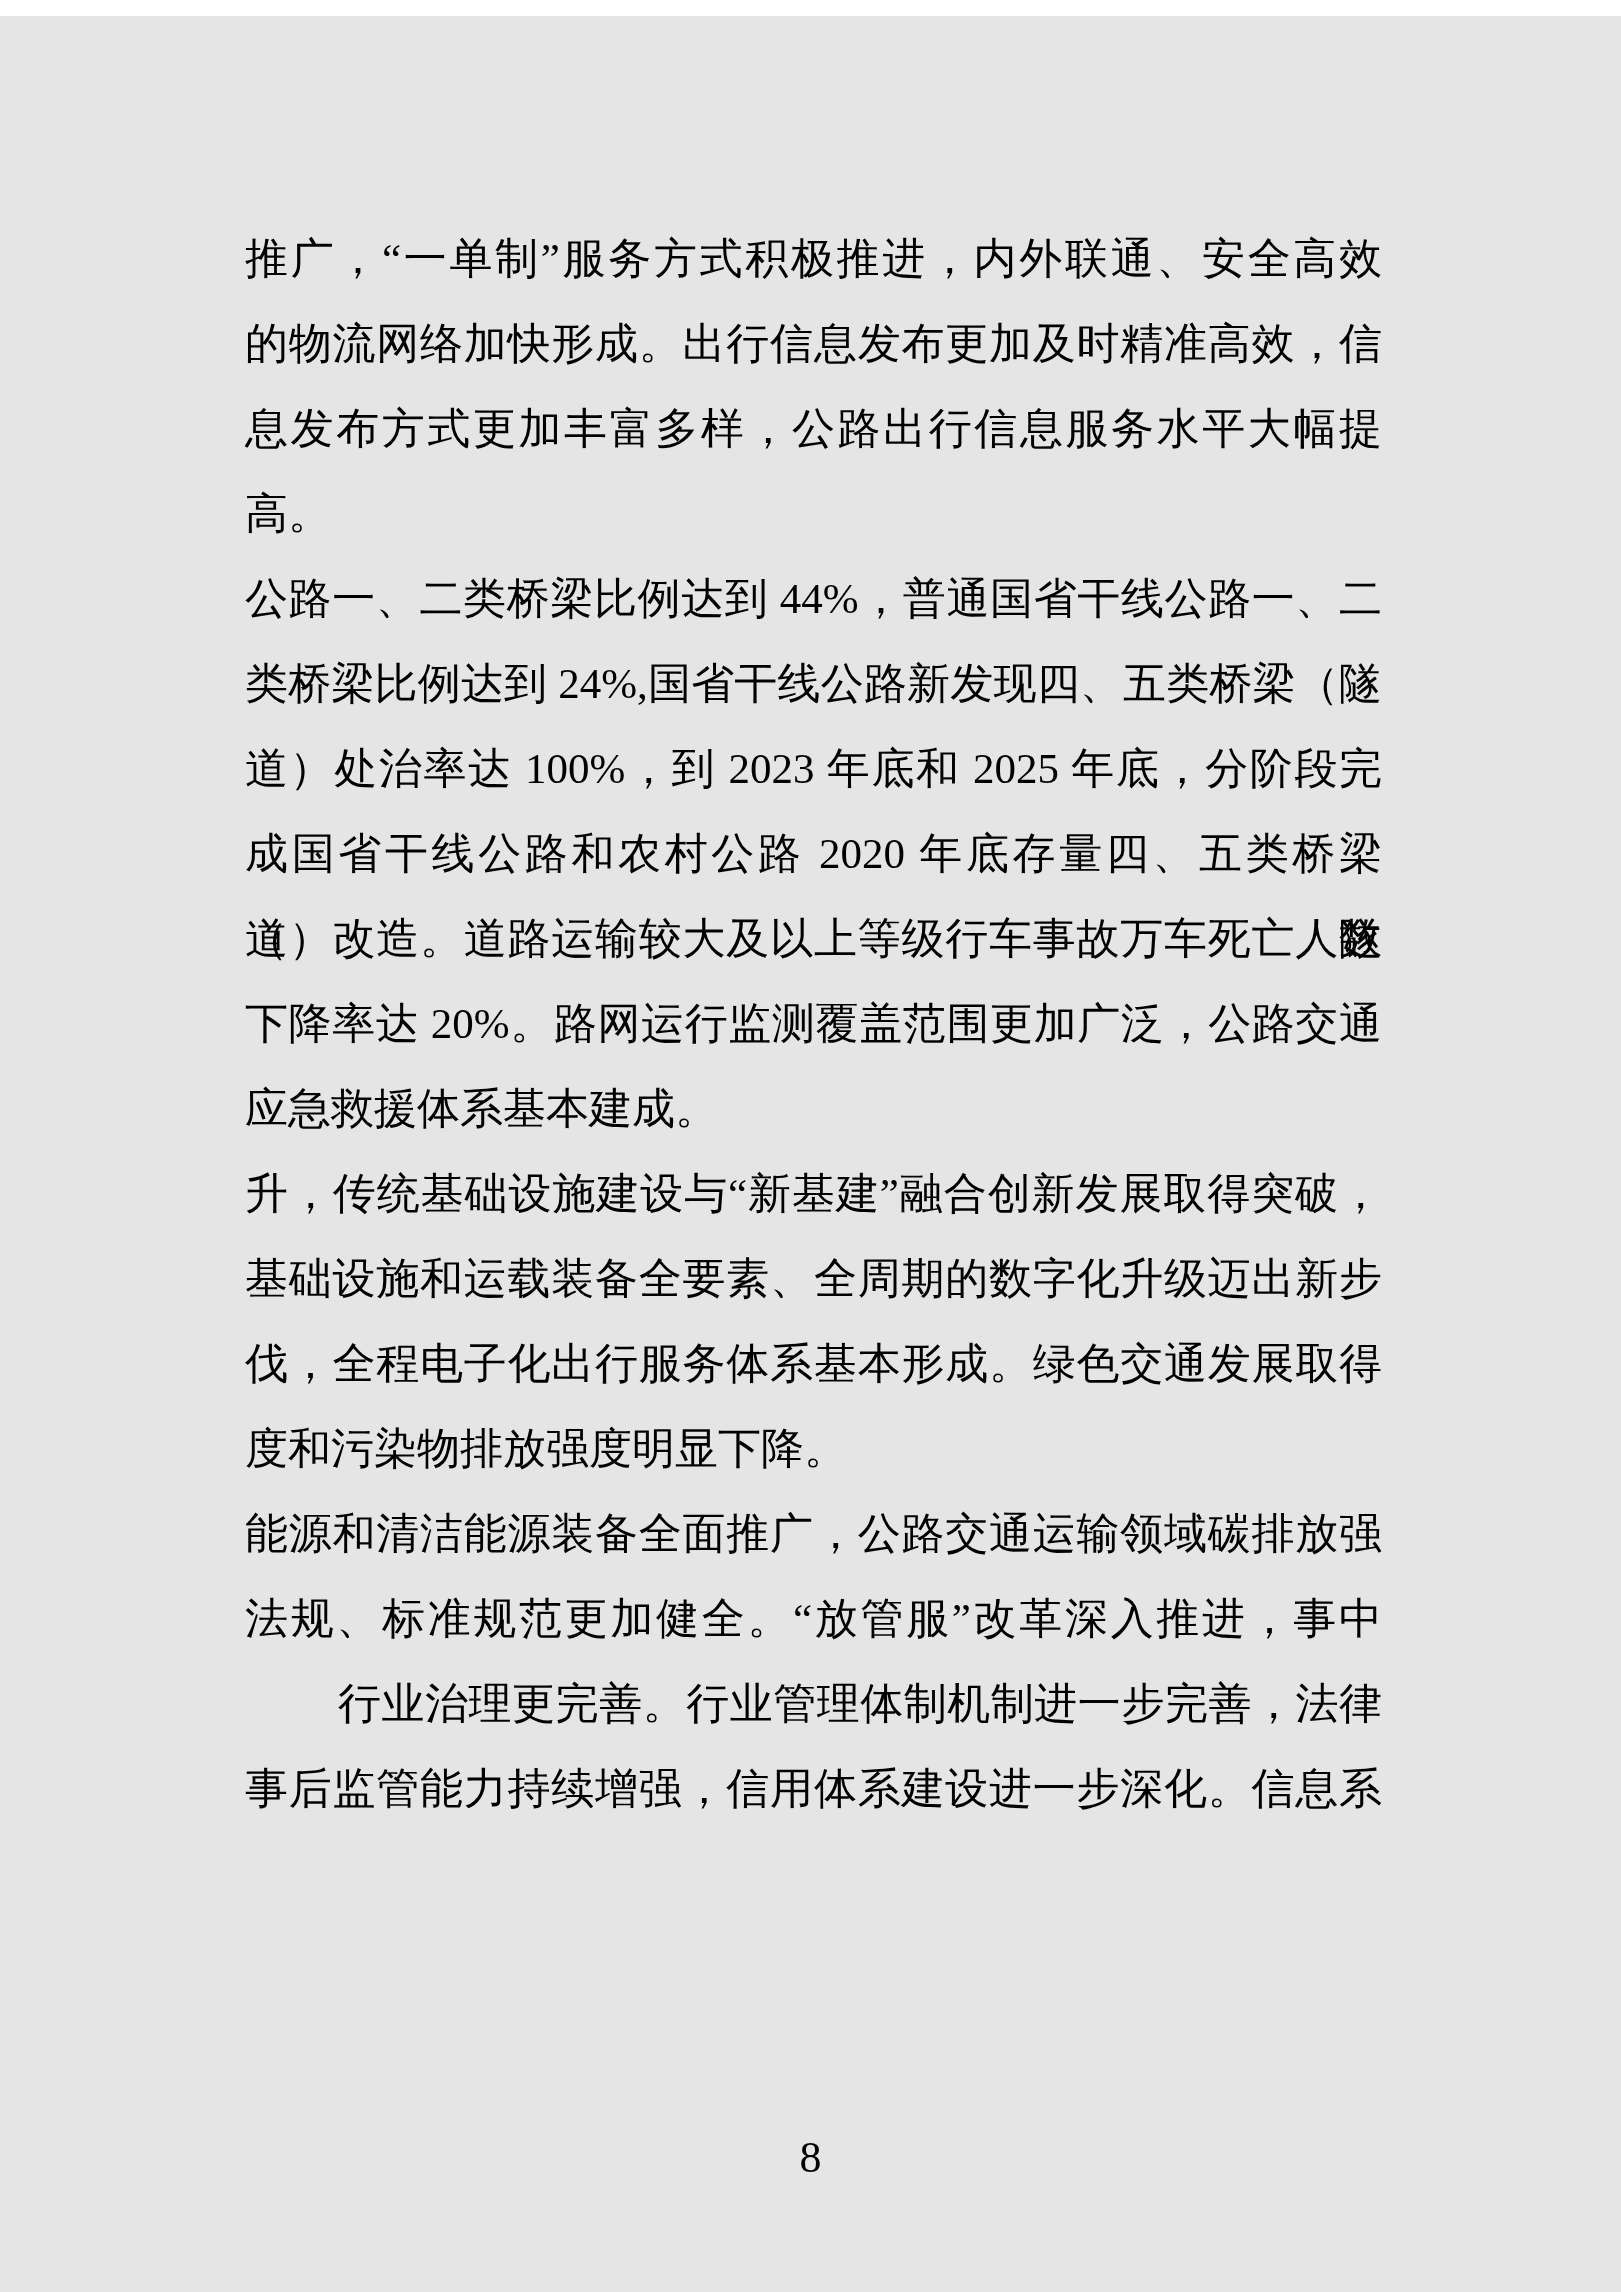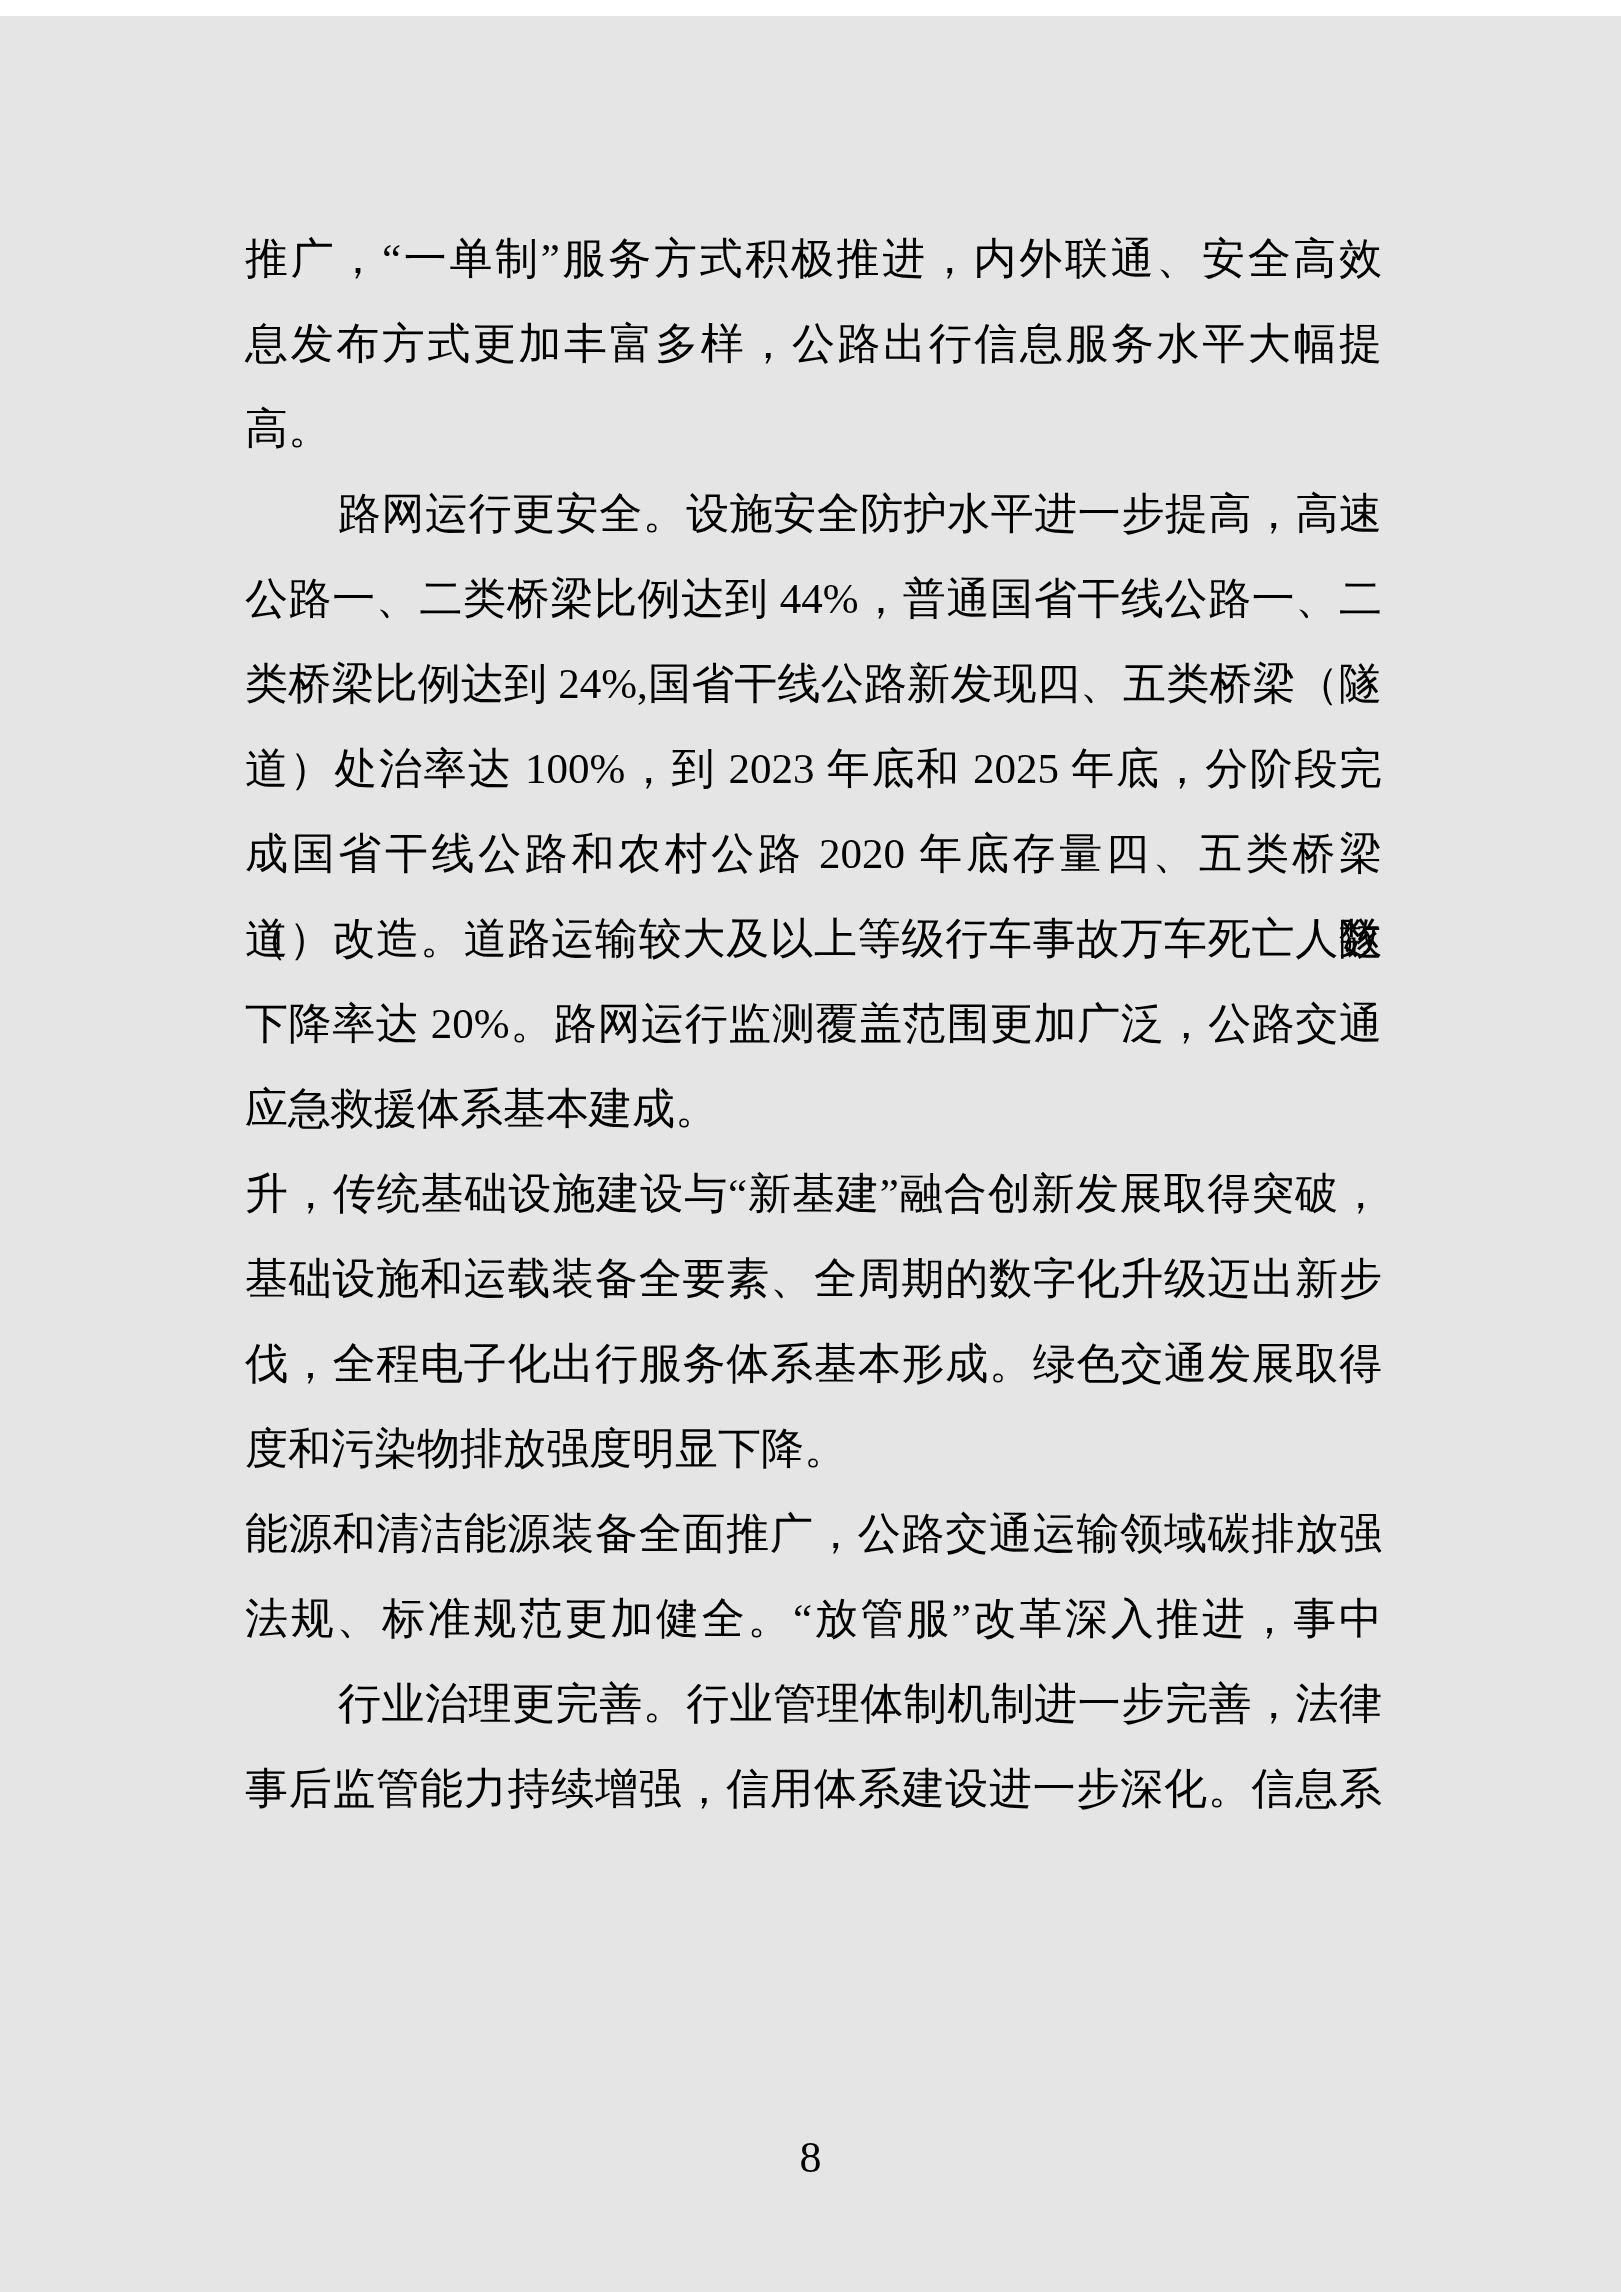--- a/index.html
+++ b/index.html
@@ -55,23 +55,23 @@
     text-align: center;
     font-size: 44px;
   }
 </style>
 </head>
 <body>
 
 <div class="page">
   <div class="textblock">
     <div class="ln j">推广，“一单制”服务方式积极推进，内外联通、安全高效</div>
+    <div class="ln j">的物流网络加快形成。出行信息发布更加及时精准高效，信</div>
     <div class="ln j">息发布方式更加丰富多样，公路出行信息服务水平大幅提</div>
     <div class="ln end">高。</div>
-    <div class="ln j ind">路网运行更安全。设施安全防护水平进一步提高，高速</div>
     <div class="ln j">公路一、二类桥梁比例达到 44%，普通国省干线公路一、二</div>
     <div class="ln j">类桥梁比例达到 24%,国省干线公路新发现四、五类桥梁（隧</div>
     <div class="ln j">道）处治率达 100%，到 2023 年底和 2025 年底，分阶段完</div>
     <div class="ln j">成国省干线公路和农村公路 2020 年底存量四、五类桥梁（隧</div>
     <div class="ln j">道）改造。道路运输较大及以上等级行车事故万车死亡人数</div>
     <div class="ln j">下降率达 20%。路网运行监测覆盖范围更加广泛，公路交通</div>
     <div class="ln end">应急救援体系基本建成。</div>
     <div class="ln j">升，传统基础设施建设与“新基建”融合创新发展取得突破，</div>
     <div class="ln j">基础设施和运载装备全要素、全周期的数字化升级迈出新步</div>
     <div class="ln j">伐，全程电子化出行服务体系基本形成。绿色交通发展取得</div>

